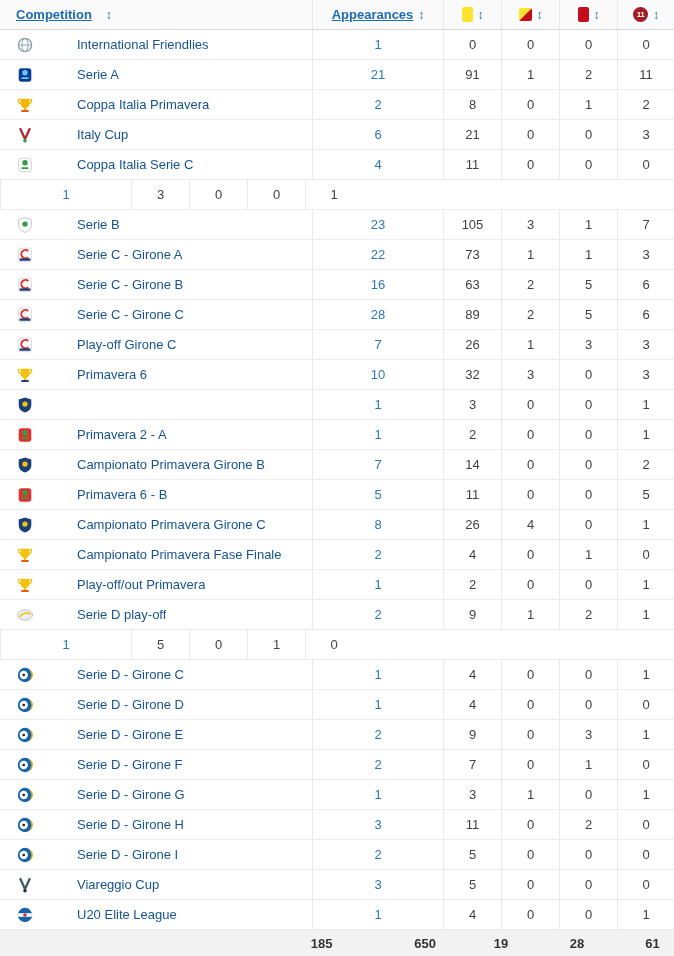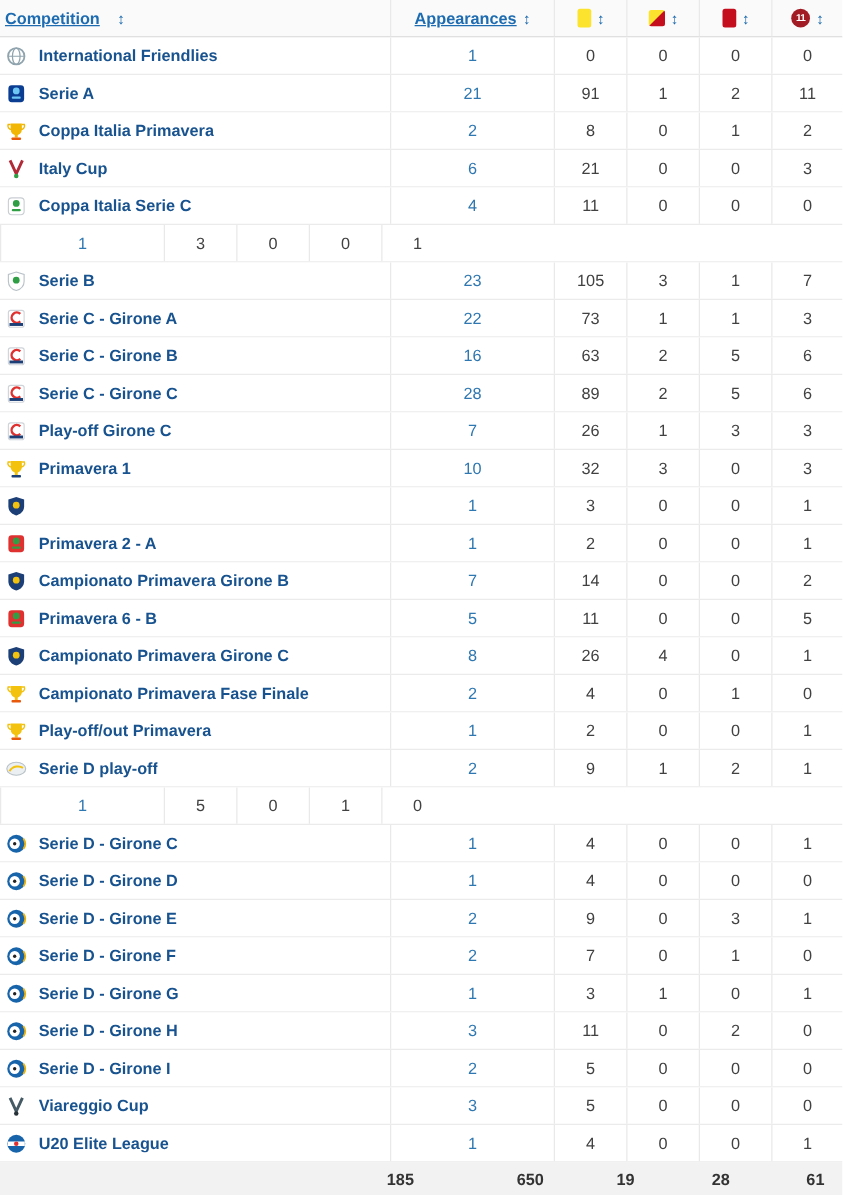--- a/index.html
+++ b/index.html
@@ -1,29 +1,29 @@
 <!DOCTYPE html>
 <html><head>
 <meta charset="utf-8">
 <style>
   html,body{margin:0;padding:0;background:#fff;}
   body{font-family:"Liberation Sans","DejaVu Sans",sans-serif;font-size:13px;color:#414141;}
   .table{width:674px;}
   .row{display:flex;height:30px;box-sizing:border-box;border-bottom:1px solid #ebebeb;background:#fff;}
   .thead{background:#fafafa;border-bottom:1px solid #d8d8d8;}
   .cell{display:flex;align-items:center;justify-content:center;box-sizing:border-box;}
-  .c-comp{width:312px;justify-content:flex-start;padding-left:4px;gap:9px;}
+  .c-comp{width:312px;justify-content:flex-start;padding-left:16px;gap:9px;}
   .c-app{width:131px;}
   .c-s{width:58px;}
   .c-last{width:57px;}
   .vb{border-left:1px solid #e9e9e9;}
   a{text-decoration:none;cursor:pointer;}
   .hlink{color:#1d6bb0;font-weight:bold;text-decoration:underline;}
   .sort{color:#1d6bb0;font-size:12px;font-weight:bold;margin-left:5px;line-height:1;}
-  .comp-link{color:#18538f;font-weight:bold;white-space:nowrap;overflow:hidden;text-overflow:ellipsis;}
+  .comp-link{color:#18538f;font-weight:normal;white-space:nowrap;overflow:hidden;text-overflow:ellipsis;margin-left:34px;}
   .app-link{color:#2f77b0;}
   .num{color:#414141;}
   .comp-icon{width:18px;height:18px;display:inline-flex;align-items:center;justify-content:center;flex:0 0 18px;}
   .card{display:inline-block;border-radius:2px;}
   .card.yellow{width:11px;height:15px;background:#fce32d;}
   .card.red{width:11px;height:15px;background:#c40e1e;}
   .card.yr{width:13px;height:13px;background:linear-gradient(135deg,#fce32d 49%,#c40e1e 51%);}
   .pen{width:15px;height:15px;border-radius:50%;background:#a21c26;color:#fff;font-size:8px;font-weight:bold;display:inline-flex;align-items:center;justify-content:center;letter-spacing:-0.5px;}
   .tfoot{height:26px;background:#f2f2f2;border-bottom:none;font-weight:bold;color:#333;gap:32px;}
   .tfoot .cell{border-left:none;}
@@ -361,21 +361,21 @@
   <div class="row">
     <div class="cell c-comp">
       <span class="comp-icon">
             <svg width="18" height="18" viewBox="0 0 20 20" xmlns="http://www.w3.org/2000/svg">
               <path d="M5 3h10v5.5a5 5 0 0 1-10 0z" fill="#f2c20f"></path>
               <path d="M5 4H2.8a3.2 3.2 0 0 0 3 4.4M15 4h2.2a3.2 3.2 0 0 1-3 4.4" stroke="#f2c20f" fill="none" stroke-width="1.3"></path>
               <rect x="8.7" y="12.8" width="2.6" height="2.8" fill="#f2c20f"></rect>
               <rect x="5.8" y="15.5" width="8.4" height="2.2" rx="0.7" fill="#1c3f77"></rect>
             </svg>
           </span>
-      <a class="comp-link">Primavera 1</a>
+      <a class="comp-link">Primavera 6</a>
     </div>
     <div class="cell c-app vb">
       <a class="app-link">10</a>
     </div>
     <div class="cell c-s vb">
       <span class="num">32</span>
     </div>
     <div class="cell c-s vb">
       <span class="num">3</span>
     </div>

